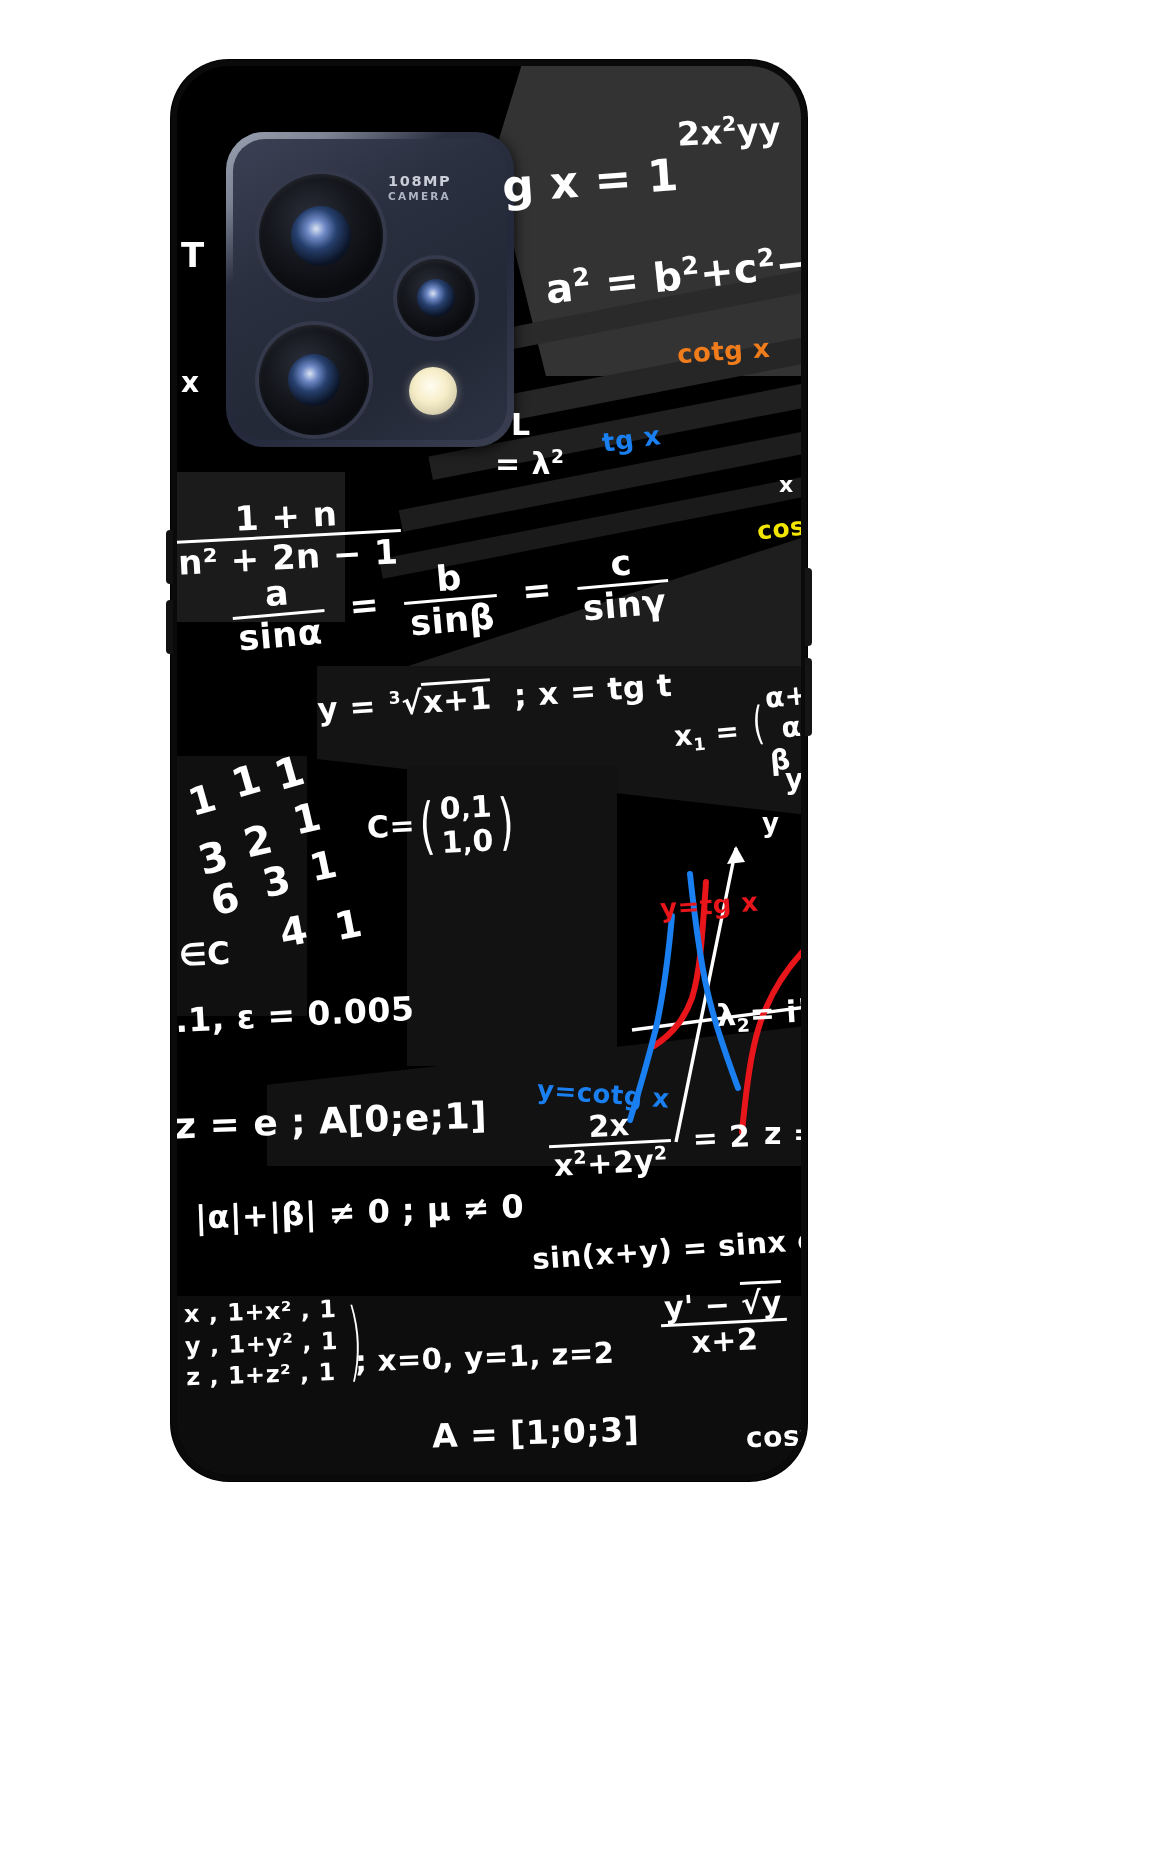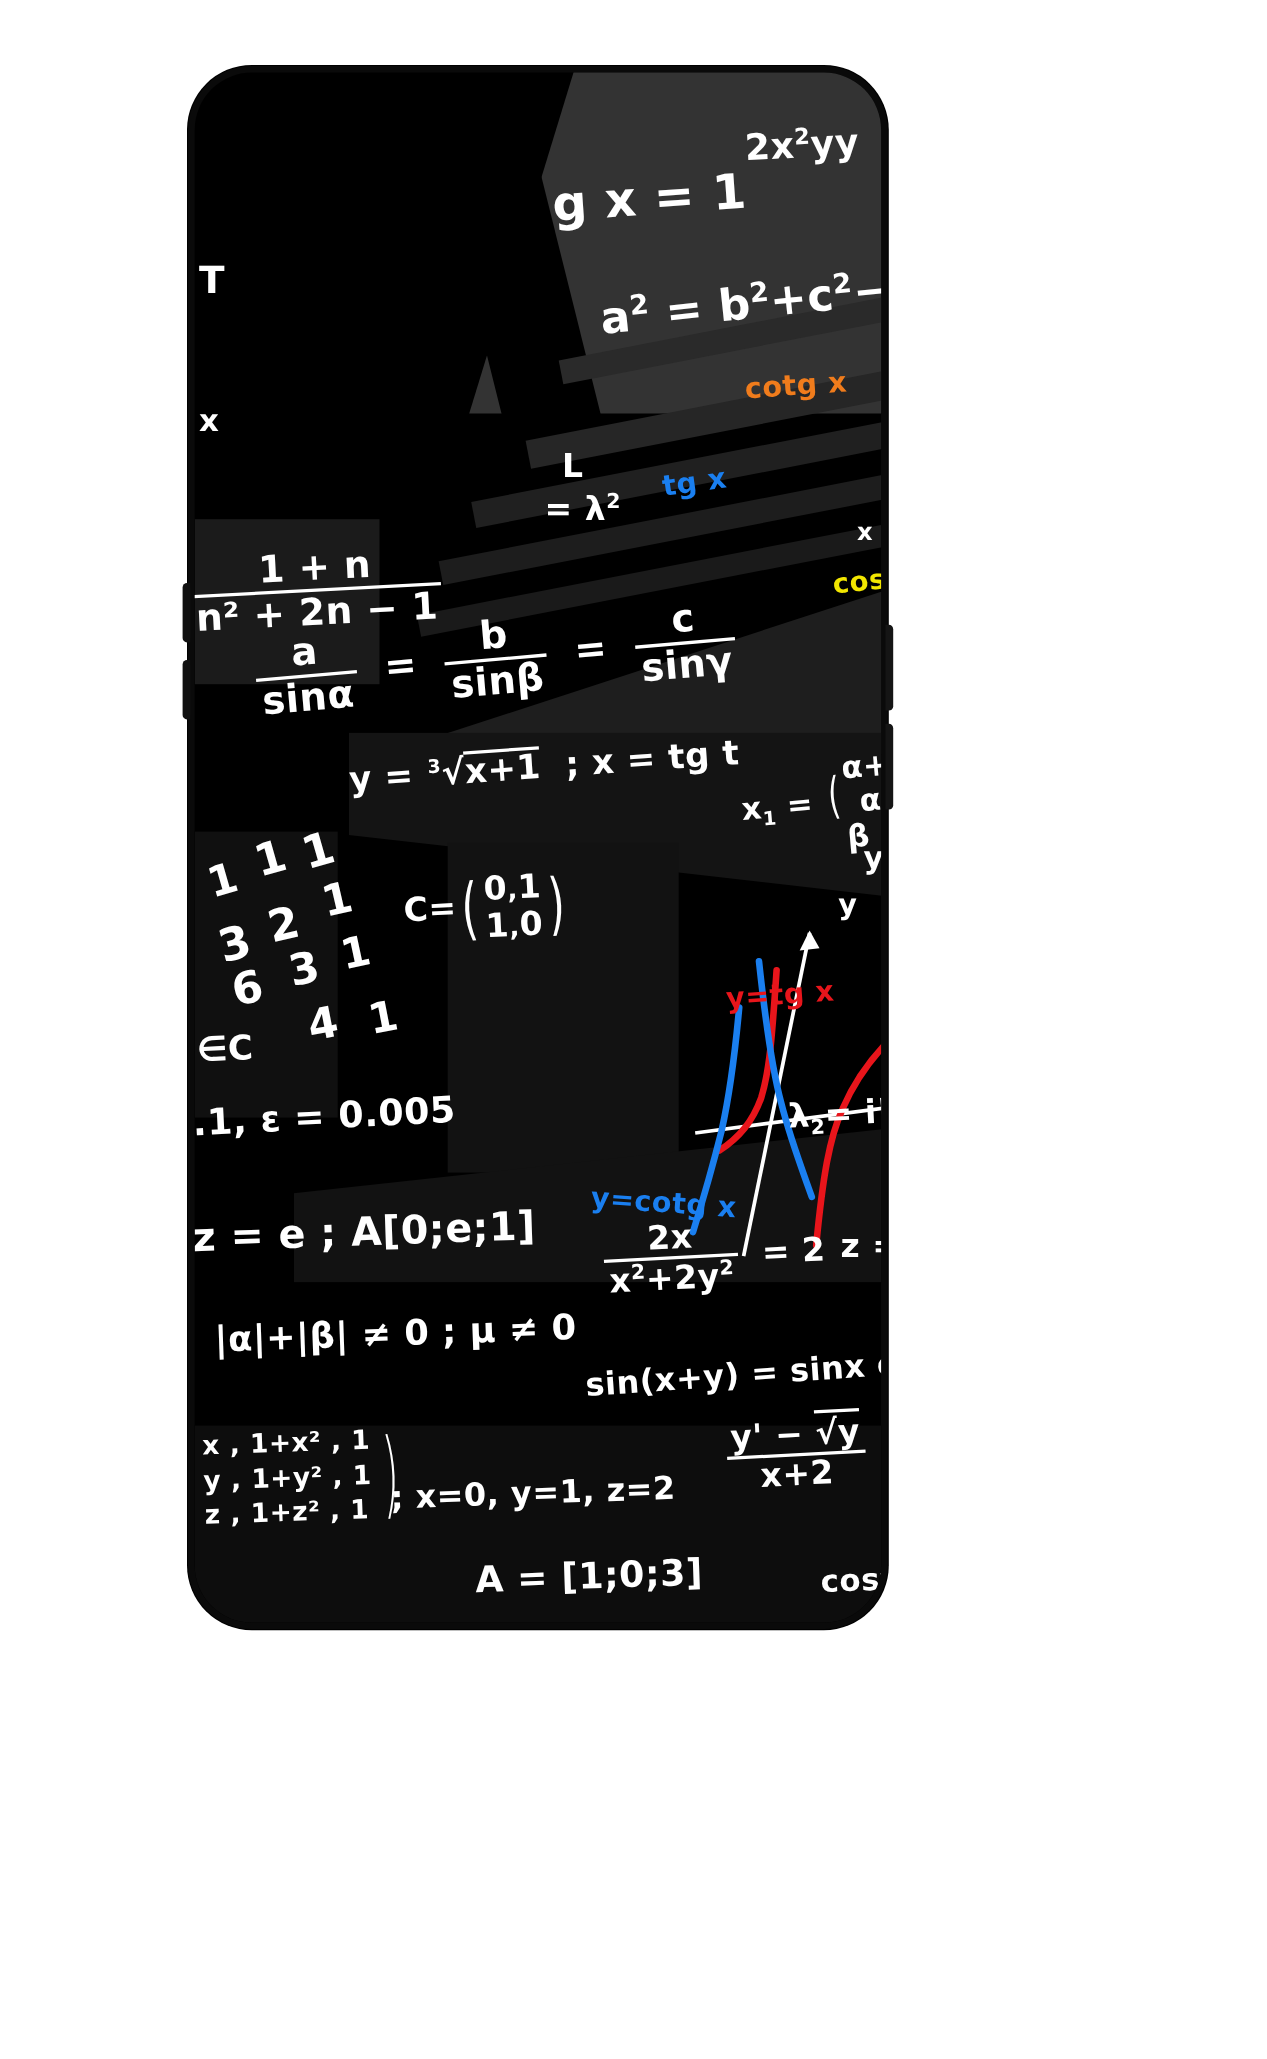--- a/index.html
+++ b/index.html
@@ -195,20 +195,32 @@
     <div class="refl" style="left:220px;top:404px;width:420px;height:22px;background:#1d1d1d;transform:rotate(-11deg);"></div>
     <div class="refl" style="left:200px;top:452px;width:430px;height:20px;background:#1a1a1a;transform:rotate(-11deg);"></div>
     <div class="refl" style="left:0px;top:406px;width:168px;height:150px;background:#1b1b1b;"></div>
     <div class="refl" style="left:170px;top:470px;width:460px;height:150px;background:#1e1e1e;clip-path:polygon(0 100%,100% 0,100% 100%,0 100%);"></div>
     <div class="refl" style="left:140px;top:600px;width:500px;height:150px;background:#141414;clip-path:polygon(0 0,100% 0,100% 100%,0 62%);"></div>
     <div class="refl" style="left:0px;top:690px;width:130px;height:260px;background:#101010;"></div>
     <div class="refl" style="left:230px;top:700px;width:210px;height:300px;background:#121212;"></div>
     <div class="refl" style="left:90px;top:960px;width:540px;height:140px;background:#121212;clip-path:polygon(0 42%,100% 0,100% 100%,0 100%);"></div>
     <div class="refl" style="left:0px;top:1230px;width:624px;height:180px;background:#0d0d0d;"></div>
 
+    <div id="camera-module">
+      <div id="camera-inner">
+        <div class="lens" id="lens-main"></div>
+        <div class="lens" id="lens-wide"></div>
+        <div class="lens" id="lens-macro"></div>
+        <div id="flash"></div>
+        <div id="camera-label">
+          <span>108MP</span>
+          <span class="sub">CAMERA</span>
+        </div>
+      </div>
+    </div>
 
     <div class="eq" style="left:500px;top:48px;font-size:33px;transform:rotate(-3deg);">
       2x<sup>2</sup>y<span style="letter-spacing:1px">y</span>
     </div>
 
     <div class="eq" style="left:325px;top:93px;font-size:44px;transform:rotate(-4deg);">g x = 1</div>
 
     <div class="eq" style="left:368px;top:188px;font-size:40px;transform:rotate(-6deg);">
       a<sup>2</sup> = b<sup>2</sup>+c<sup>2</sup>−2
     </div>

